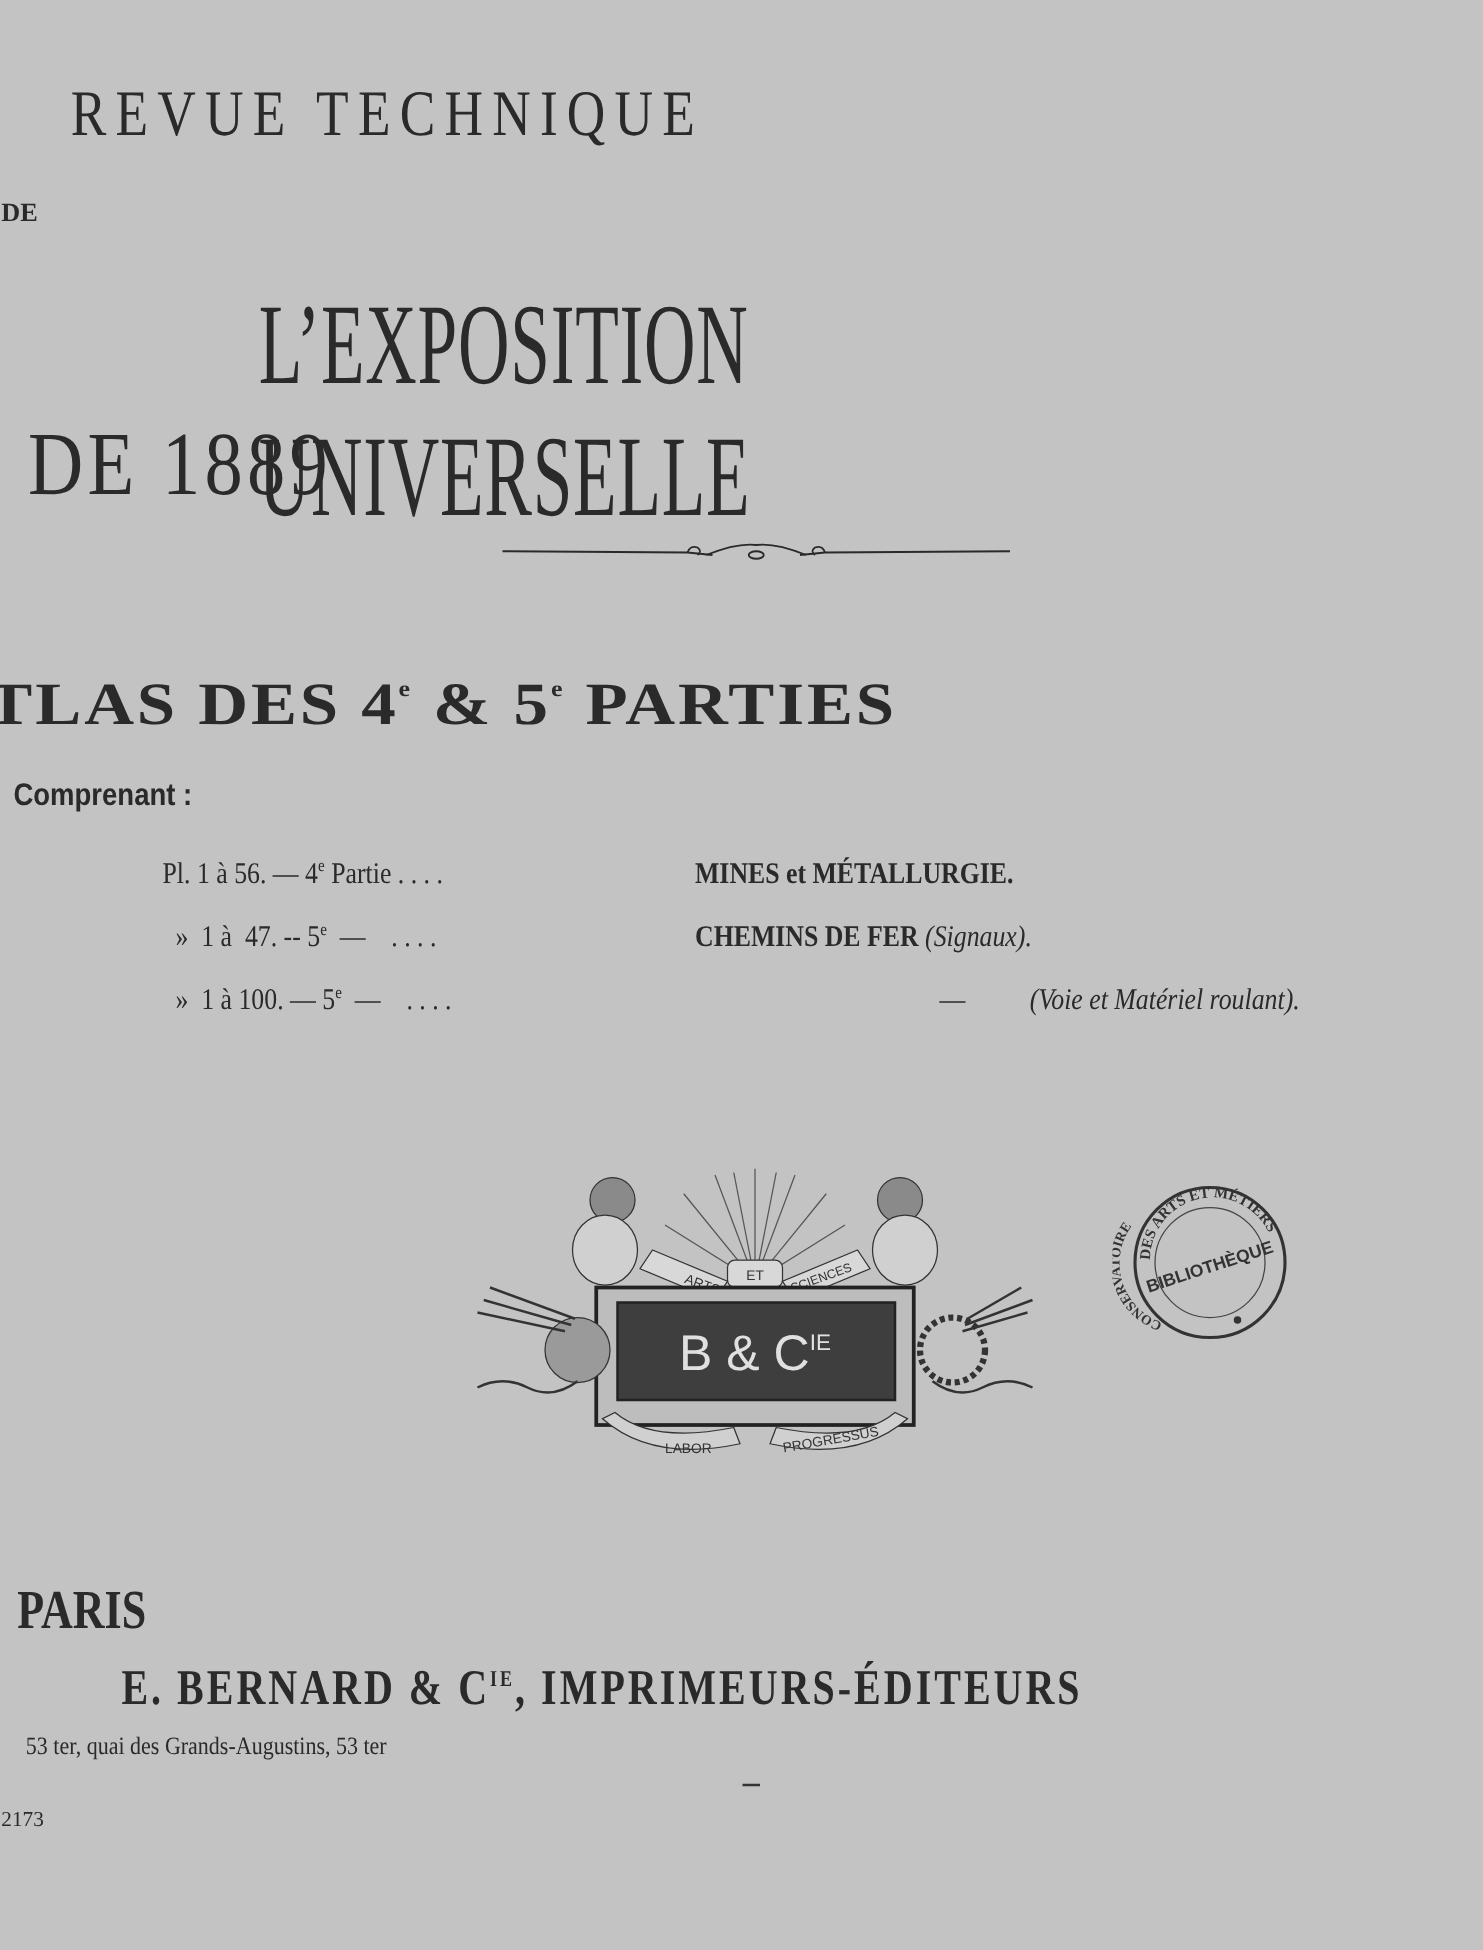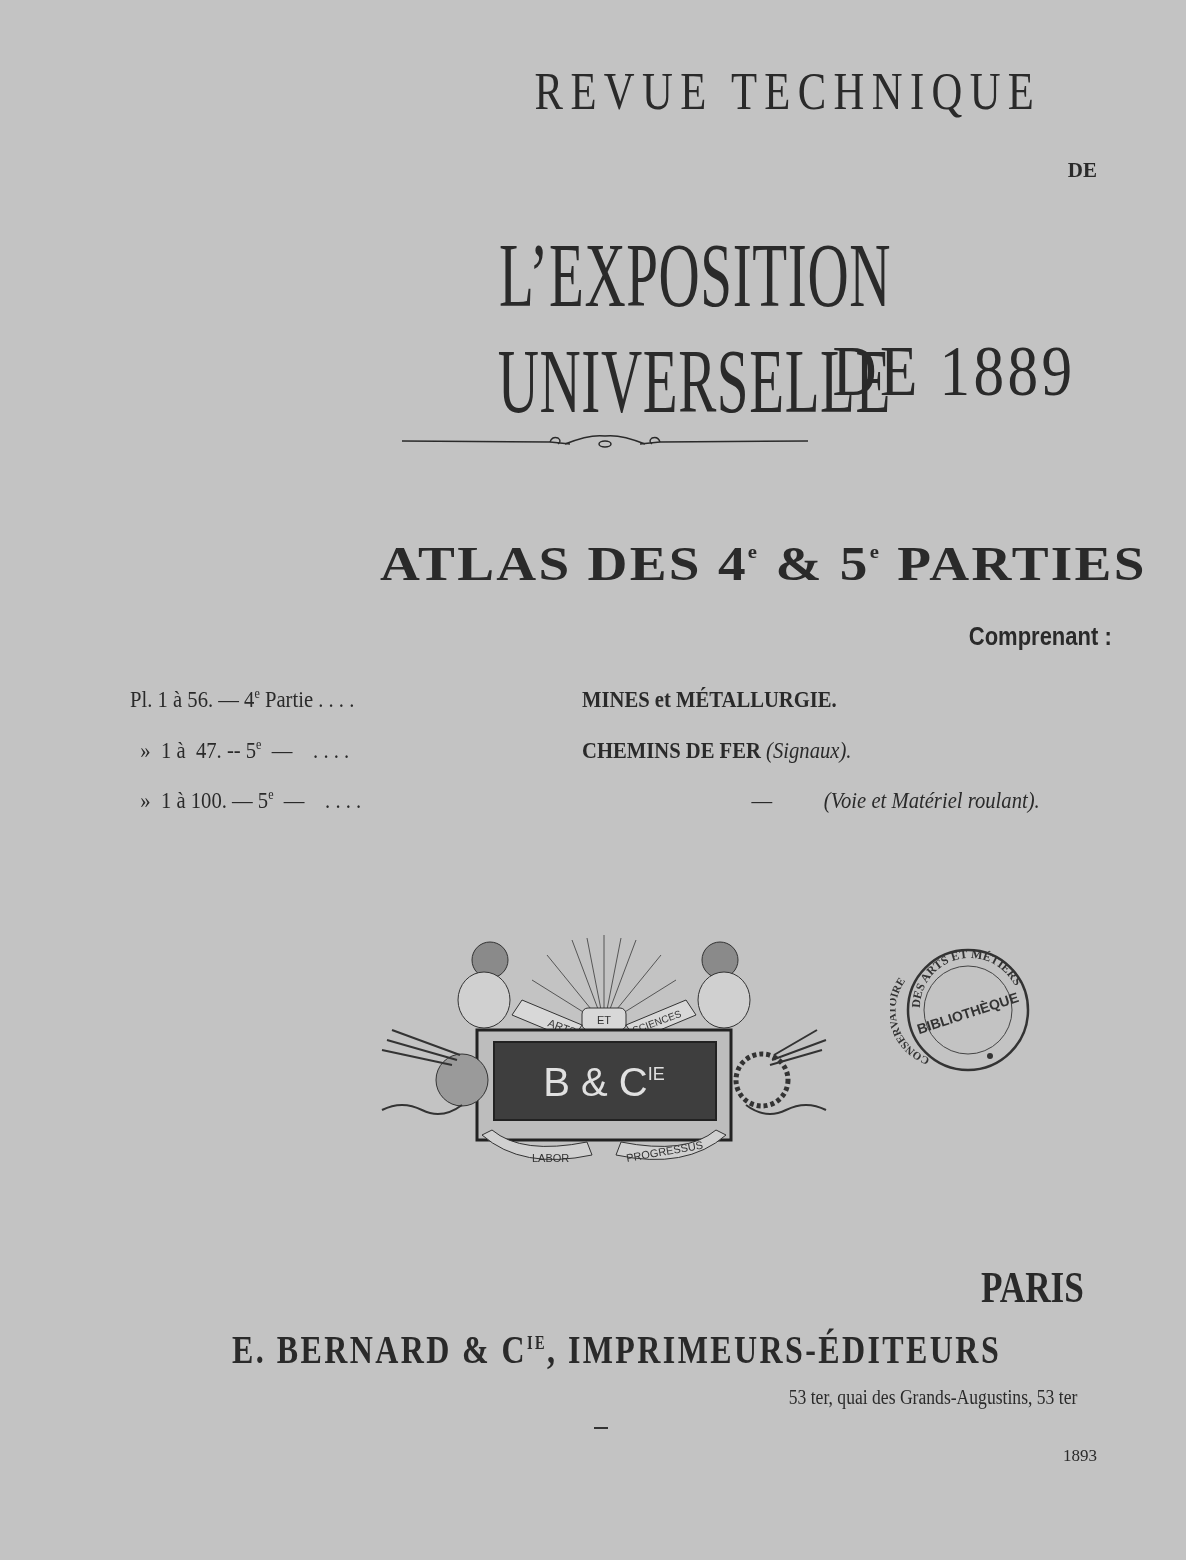--- a/index.html
+++ b/index.html
@@ -4,40 +4,40 @@
   <style>
     html, body { margin: 0; padding: 0; }
     body {
       width: 1186px; height: 1560px;
       background: #c3c3c3;
       color: #2a2a2a;
       font-family: "Liberation Serif", "DejaVu Serif", serif;
       position: relative;
       overflow: hidden;
     }
-    .abs { position: absolute; left: 13px; width: 1084px; text-align: right; }
+    .abs { position: absolute; left: 1px; width: 1084px; text-align: left; }
     .cond { display: inline-block; transform-origin: center; }
     #t1 { top: 62px; font-size: 52px; letter-spacing: 9px; }
     #t1 .cond { transform: scaleX(0.82); }
     #t2 { top: 158px; font-size: 21px; font-weight: bold; }
     #t3 { top: 222px; font-size: 92px; letter-spacing: 1px; }
     #t3 .cond { transform: scaleX(0.62); }
     #t4 { top: 330px; font-size: 72px; letter-spacing: 4px; }
     #t4 .cond { transform: scaleX(0.85); }
     #orn { position: absolute; left: 400px; top: 430px; width: 410px; height: 24px; }
     #t5 { top: 536px; font-size: 48px; font-weight: bold; letter-spacing: 2px; }
     #t5 .cond { transform: scaleX(1.15); }
     #t5 sup { font-size: 18px; vertical-align: 22px; }
-    #t6 { top: 622px; font-size: 25px; font-weight: bold; font-family: "Liberation Sans", sans-serif; padding-left: 24px; }
+    #t6 { top: 622px; font-size: 25px; font-weight: bold; font-family: "Liberation Sans", sans-serif; }
     #t6 .cond { transform: scaleX(0.88); }
     .row { position: absolute; font-size: 24px; white-space: nowrap; text-align: right; }
     .row .c { display: inline-block; transform: scaleX(0.86); transform-origin: left; }
     .row sup { font-size: 14px; }
     .r-left { left: 130px; }
-    .r-right { left: 582px; }
+    .r-right { left: 556px; }
     .r-right.bold { font-weight: bold; }
     .it { font-style: italic; font-weight: normal; }
     #stamp { position: absolute; left: 890px; top: 938px; width: 150px; height: 140px; }
     #logo { position: absolute; left: 372px; top: 930px; width: 464px; height: 250px; }
     #t7 { top: 1262px; font-size: 44px; font-weight: bold; }
     #t7 .cond { transform: scaleX(0.8); }
     #t8 { top: 1326px; font-size: 40px; letter-spacing: 3px; font-weight: bold; }
     #t8 .cond { transform: scaleX(0.8); }
     #t8 sup { font-size: 18px; }
     #t9 { top: 1386px; font-size: 20px; font-weight: normal; }
@@ -158,14 +158,14 @@
   <span class="cond">PARIS</span>
 </div>
 <div id="t8" class="abs">
   <span class="cond"><span>E. BERNARD &amp; C</span><sup>IE</sup><span>, IMPRIMEURS-ÉDITEURS</span></span>
 </div>
 <div id="t9" class="abs">
   <span class="cond">53 ter, quai des Grands-Augustins, 53 ter</span>
 </div>
 <div id="dash"></div>
 <div id="t10" class="abs">
-  <span>1893</span>
+  <span>2173</span>
 </div>
 
 </body></html>

